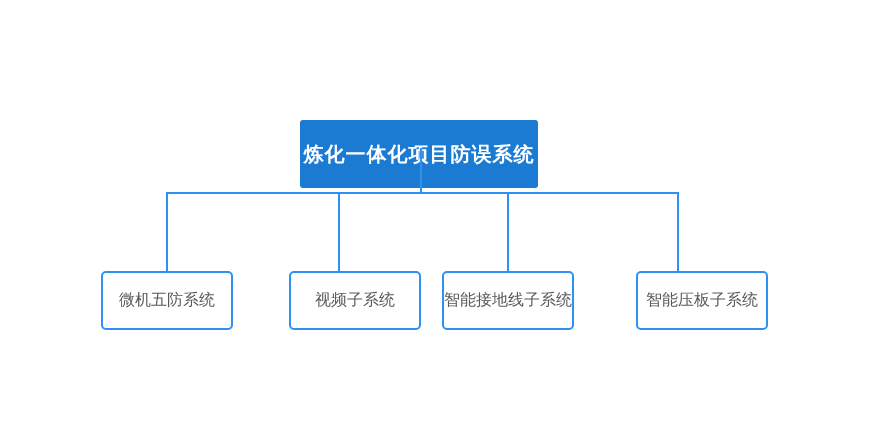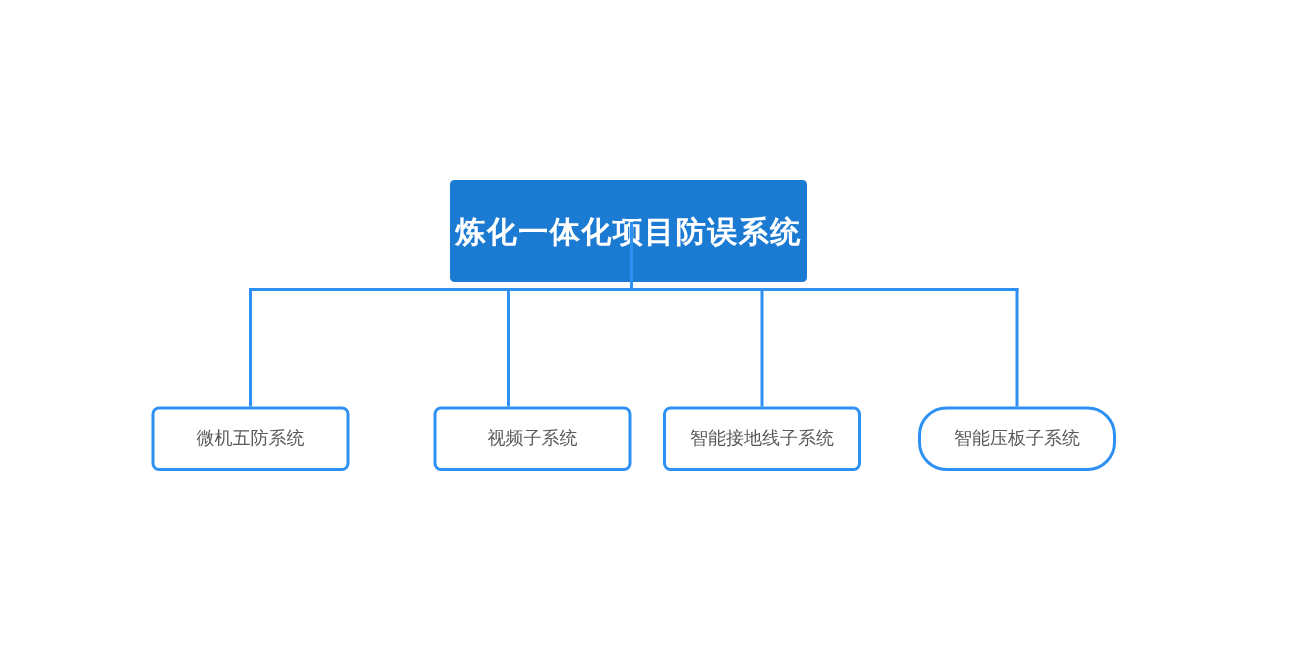--- a/index.html
+++ b/index.html
@@ -20,31 +20,31 @@
 
   .node.root{
     left:300px;top:80px;width:238px;height:68px;
     background:var(--root-fill);
     border-radius:3px;
     color:var(--root-text);
     font-size:20px;font-weight:600;letter-spacing:1px;margin-top:40px;
   }
 
   .node.child{
-    top:271px;width:132px;height:43px;
+    top:271px;width:132px;height:59px;
     background:var(--child-fill);
     border:2px solid var(--child-border);
     border-radius:5px;
     color:var(--child-text);
-    font-size:12px;
+    font-size:16px;
   }
   .node.child-1{left:101px;}
   .node.child-2{left:289px;}
   .node.child-3{left:442px;}
-  .node.child-4{left:612px;border-radius:19px;}
+  .node.child-4{left:636px;}
 
   .line{position:absolute;background:var(--line-color);}
   .line.stem{left:420px;top:148px;width:2px;height:45px;}
   .line.rail{left:166px;top:192px;width:513px;height:2px;}
   .line.drop{top:192px;width:2px;height:79px;}
   .line.drop-1{left:166px;}
   .line.drop-2{left:338px;}
   .line.drop-3{left:507px;}
   .line.drop-4{left:677px;}
 

